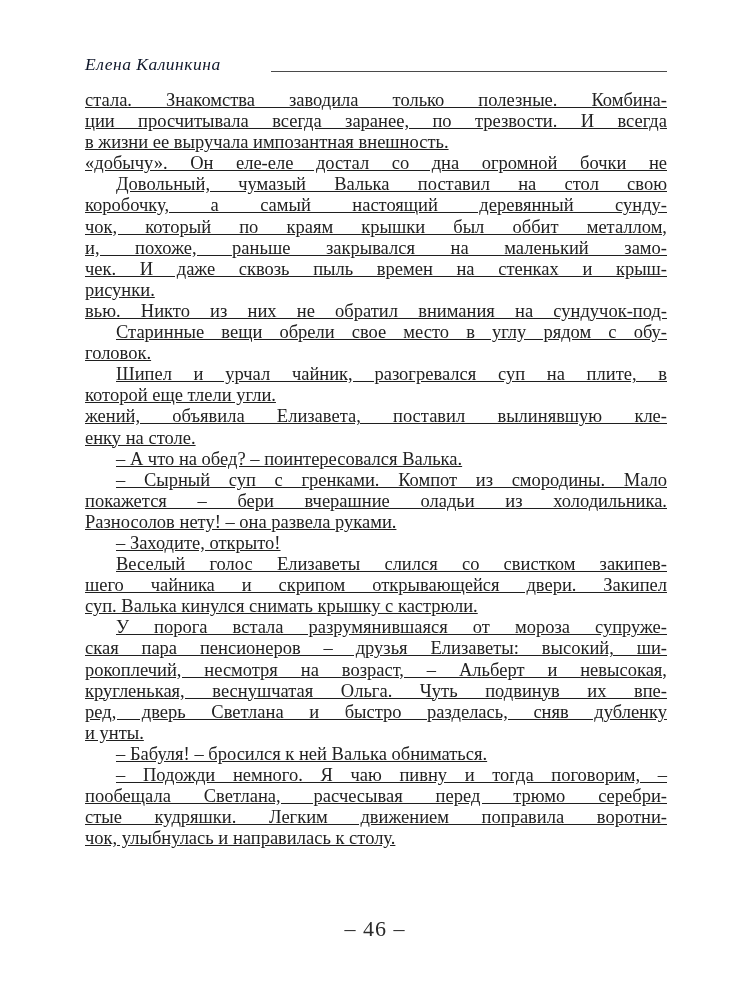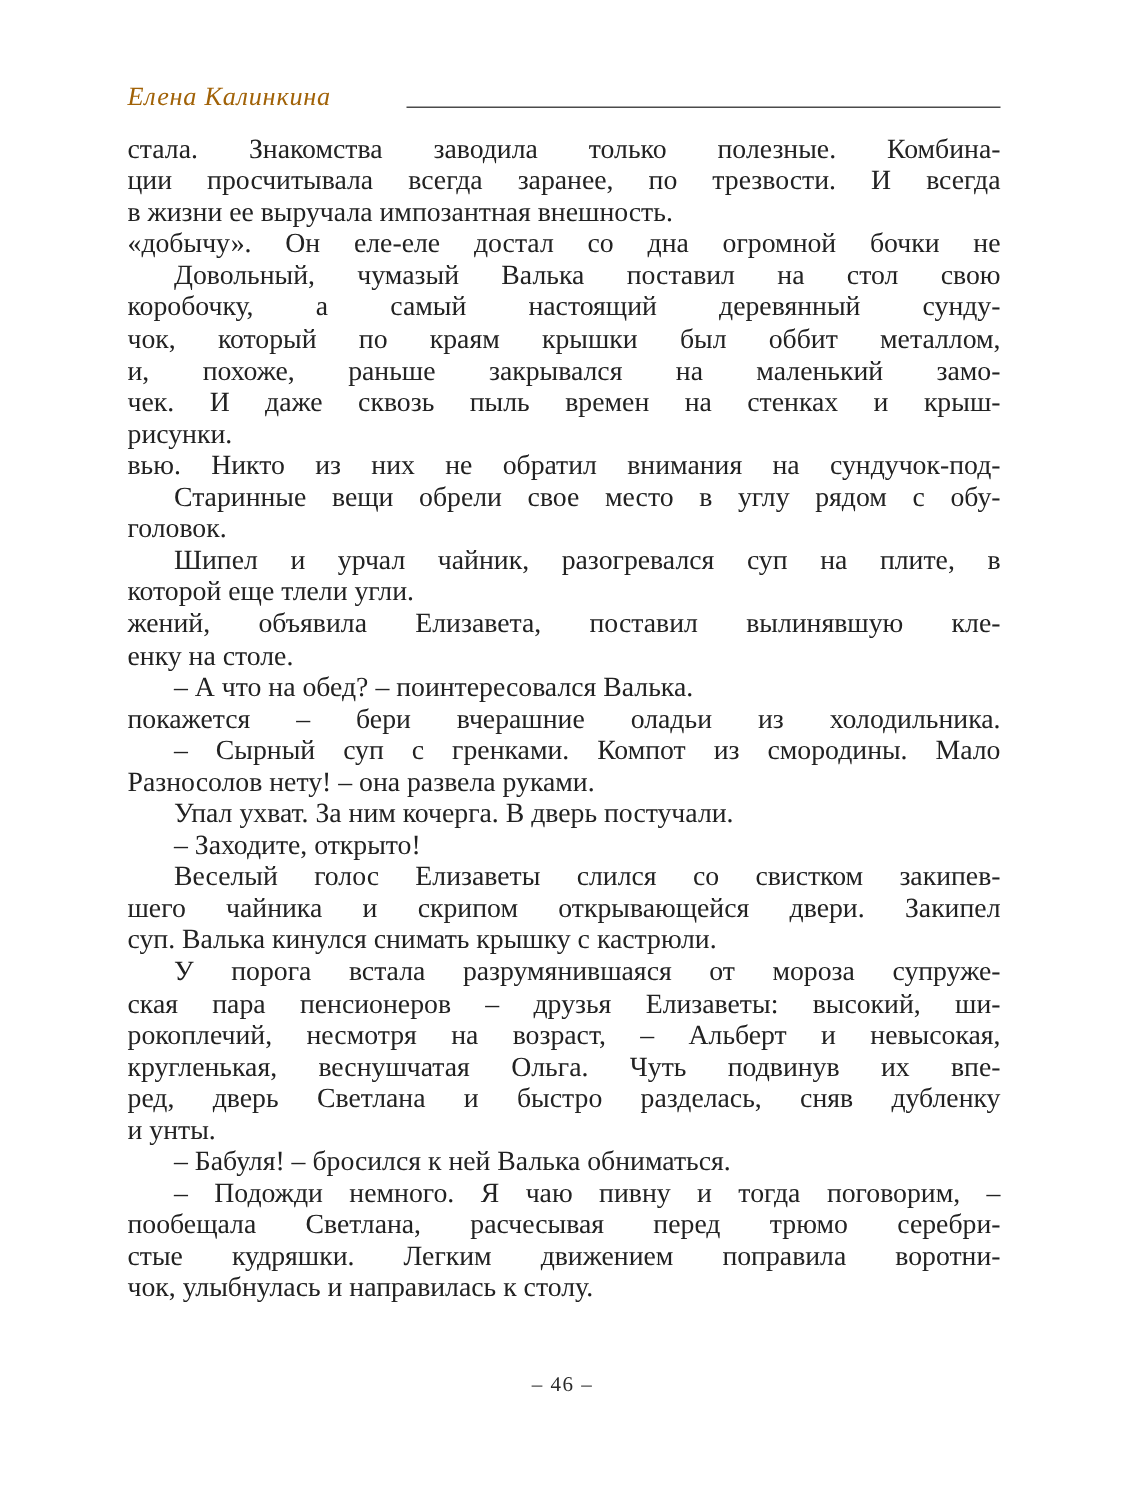--- a/index.html
+++ b/index.html
@@ -19,39 +19,40 @@
   .header {
     position: absolute;
     top: 54px;
     left: 85px;
     right: 83px;
     height: 22px;
   }
   .author {
     font-style: italic;
     font-size: 17.5px;
-    color: #a16207;
+    color: #0f172a;
     letter-spacing: 0.5px;
     margin-top: 48px;
   }
   .header-rule {
     position: absolute;
     left: 186px;
     right: 0;
     top: 17px;
     border-bottom: 1.5px solid #4a4a4a;
   }
   .body-text {
     position: absolute;
     top: 90px;
     left: 85px;
     right: 83px;
   }
   .paragraph {
     margin: 0;
+    text-decoration: underline;
   }
   .line {
     font-size: 18.5px;
     line-height: 21.1px;
     text-align: justify;
     text-align-last: justify;
     white-space: normal;
     color: #222222;
   }
   .line.last {
@@ -59,21 +60,21 @@
   }
   .line.indent {
     text-indent: 31px;
   }
   .footer {
     position: absolute;
     top: 916px;
     left: 0;
     width: 100%;
     text-align: center;
-    font-size: 14px;
+    font-size: 22px;
     color: #2a2a2a;
     letter-spacing: 1px;
   }
 </style>
 </head>
 <body>
 
 <div class="page">
   <div class="header">
     <span class="author">Елена Калинкина</span>
@@ -105,26 +106,23 @@
         <div class="line last">которой еще тлели угли.</div>
       </div>
       <div class="paragraph">
         <div class="line">жений, объявила Елизавета, поставил вылинявшую кле-</div>
         <div class="line last">енку на столе.</div>
       </div>
       <div class="paragraph">
         <div class="line last indent">– А что на обед? – поинтересовался Валька.</div>
       </div>
       <div class="paragraph">
+        <div class="line indent">– Сырный суп с гренками. Компот из смородины. Мало</div>
         <div class="line">покажется – бери вчерашние оладьи из холодильника.</div>
-        <div class="line indent">– Сырный суп с гренками. Компот из смородины. Мало</div>
         <div class="line last">Разносолов нету! – она развела руками.</div>
-      </div>
-      <div class="paragraph">
-        <div class="line last indent">Упал ухват. За ним кочерга. В дверь постучали.</div>
       </div>
       <div class="paragraph">
         <div class="line last indent">– Заходите, открыто!</div>
       </div>
       <div class="paragraph">
         <div class="line indent">Веселый голос Елизаветы слился со свистком закипев-</div>
         <div class="line">шего чайника и скрипом открывающейся двери. Закипел</div>
         <div class="line last">суп. Валька кинулся снимать крышку с кастрюли.</div>
       </div>
       <div class="paragraph">

